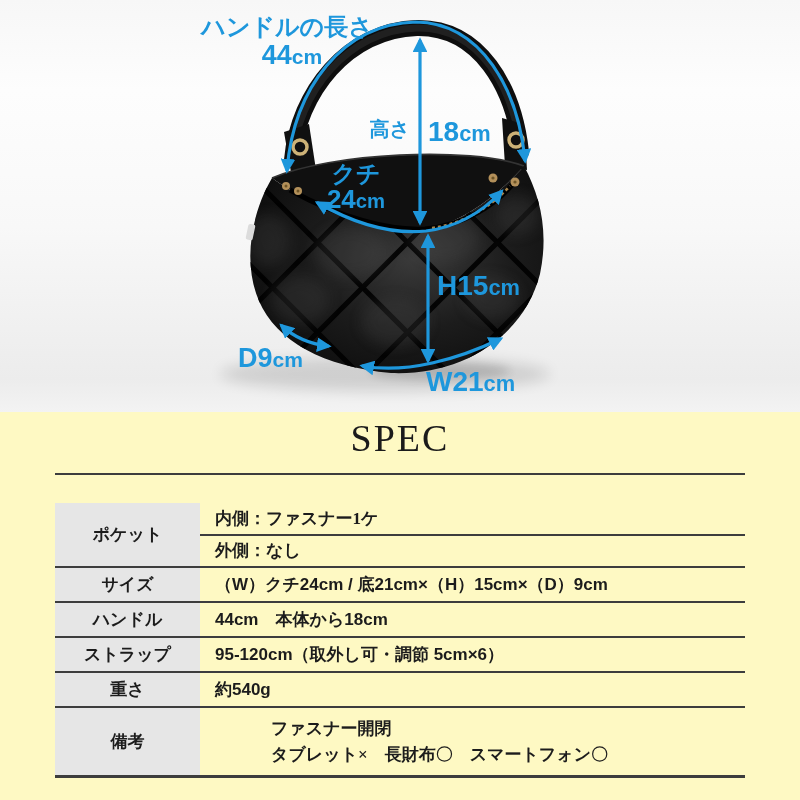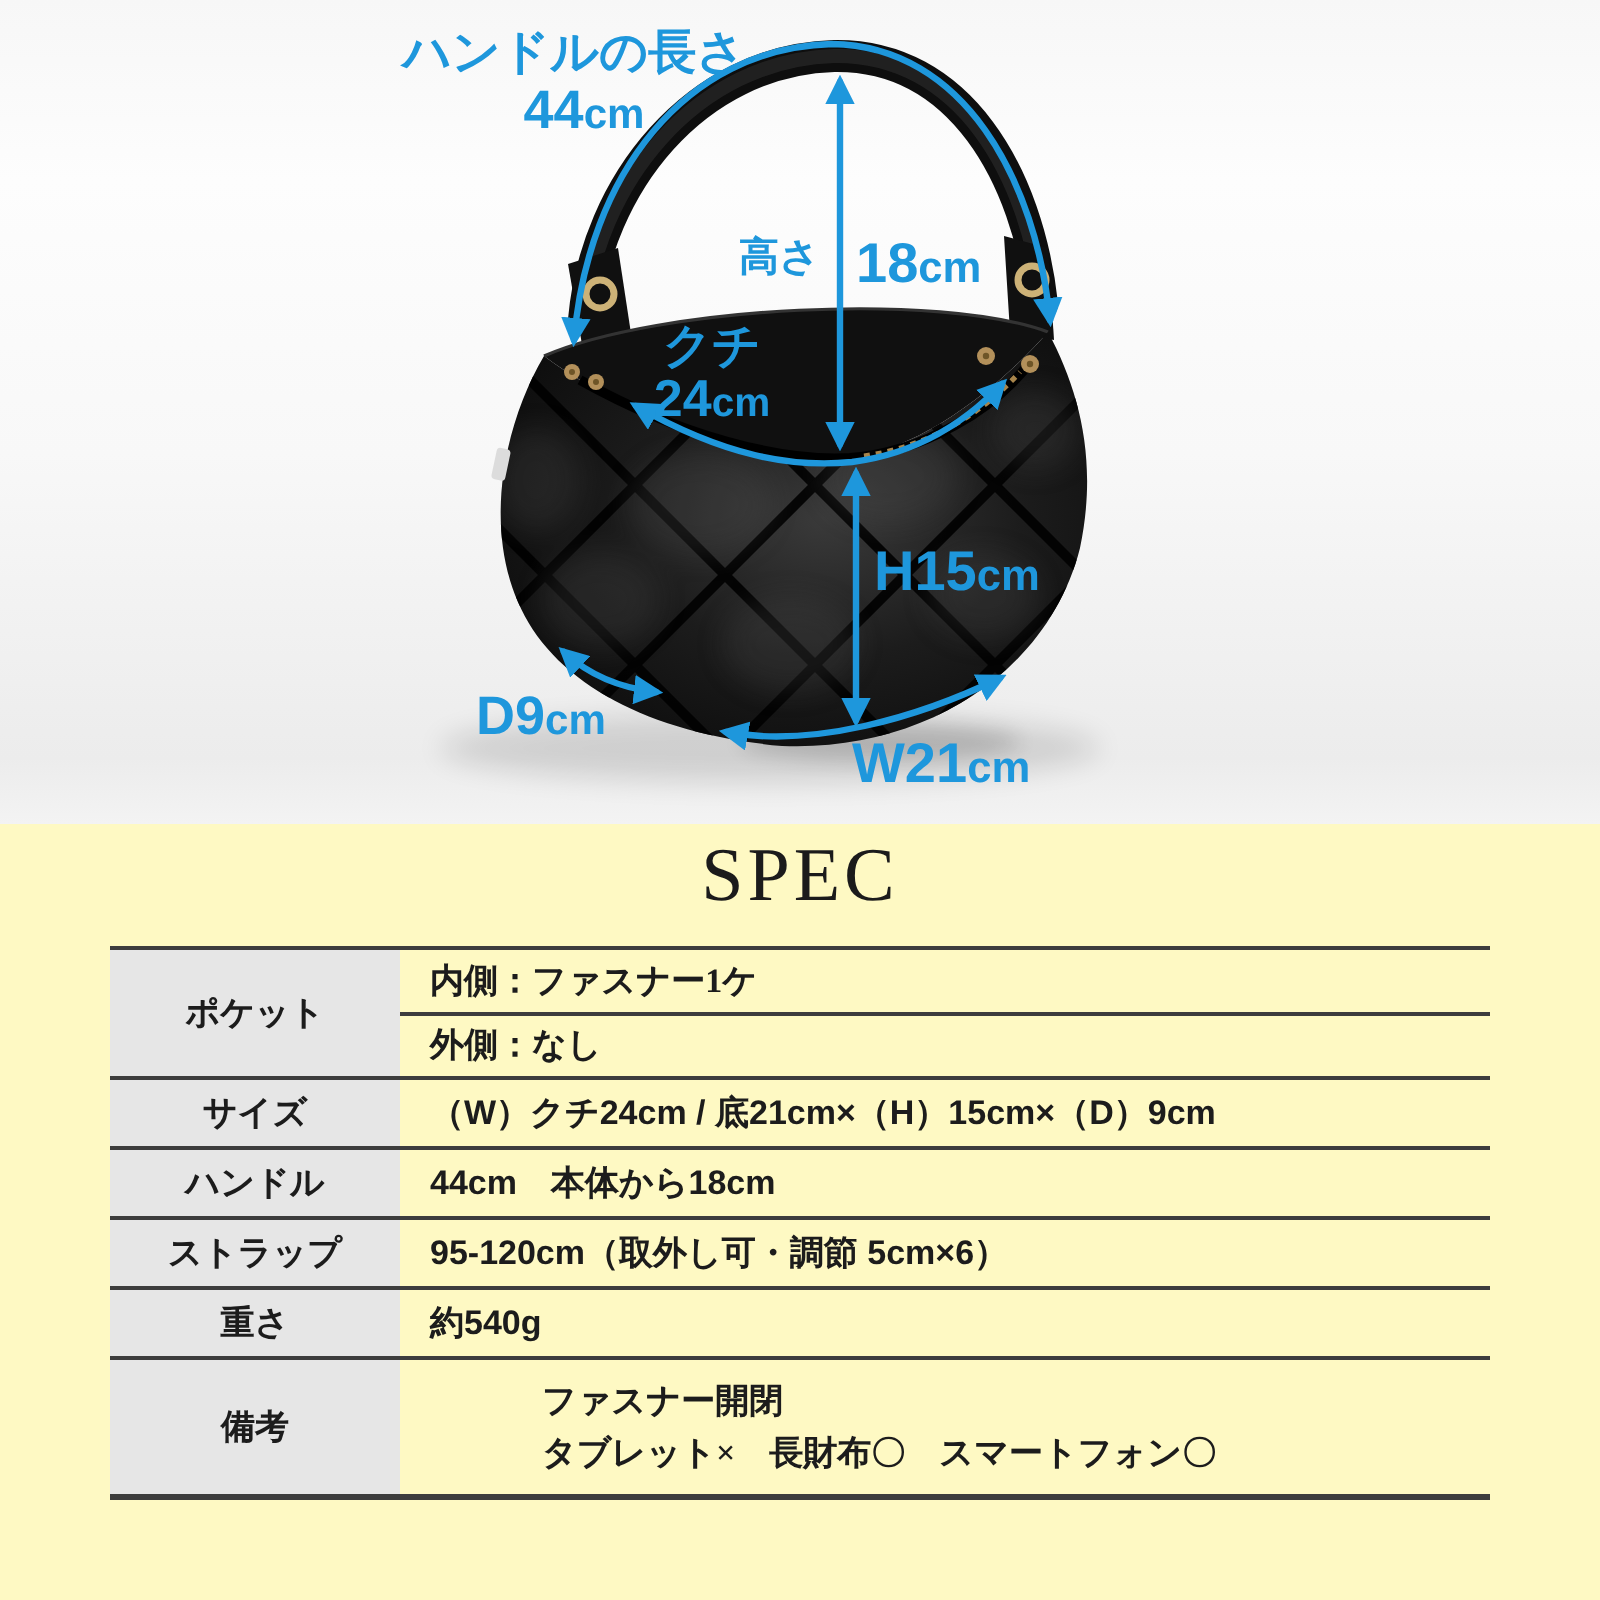--- a/index.html
+++ b/index.html
@@ -28,21 +28,21 @@
   }
   
   :root{--line:#3d3d3d;}
   .spec-table{
     position:absolute;left:55px;top:473px;width:690px;
     border-top:2px solid var(--line);
     color:#1c1c1c;
   }
   .t-row{display:flex;border-bottom:2px solid var(--line);}
   .t-row:last-child{border-bottom:3px solid var(--line);gap:44px;}
-  .row-pocket{height:63px;}
+  .row-pocket{height:63px;margin-top:28px;}
   .row-std{height:33px;}
   .row-remarks{height:67px;}
   .t-label{
     width:145px;flex:0 0 145px;background:#e6e6e6;
     display:flex;align-items:center;justify-content:center;
     font-weight:700;font-size:17px;
   }
   .t-value{
     padding-left:15px;display:flex;align-items:center;
     font-weight:700;font-size:17px;

